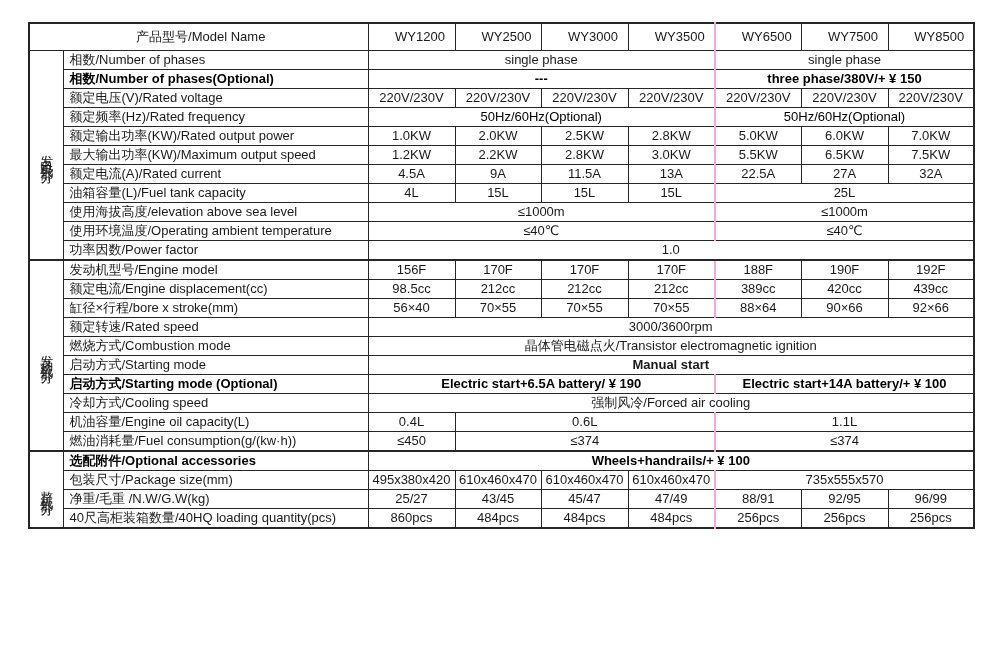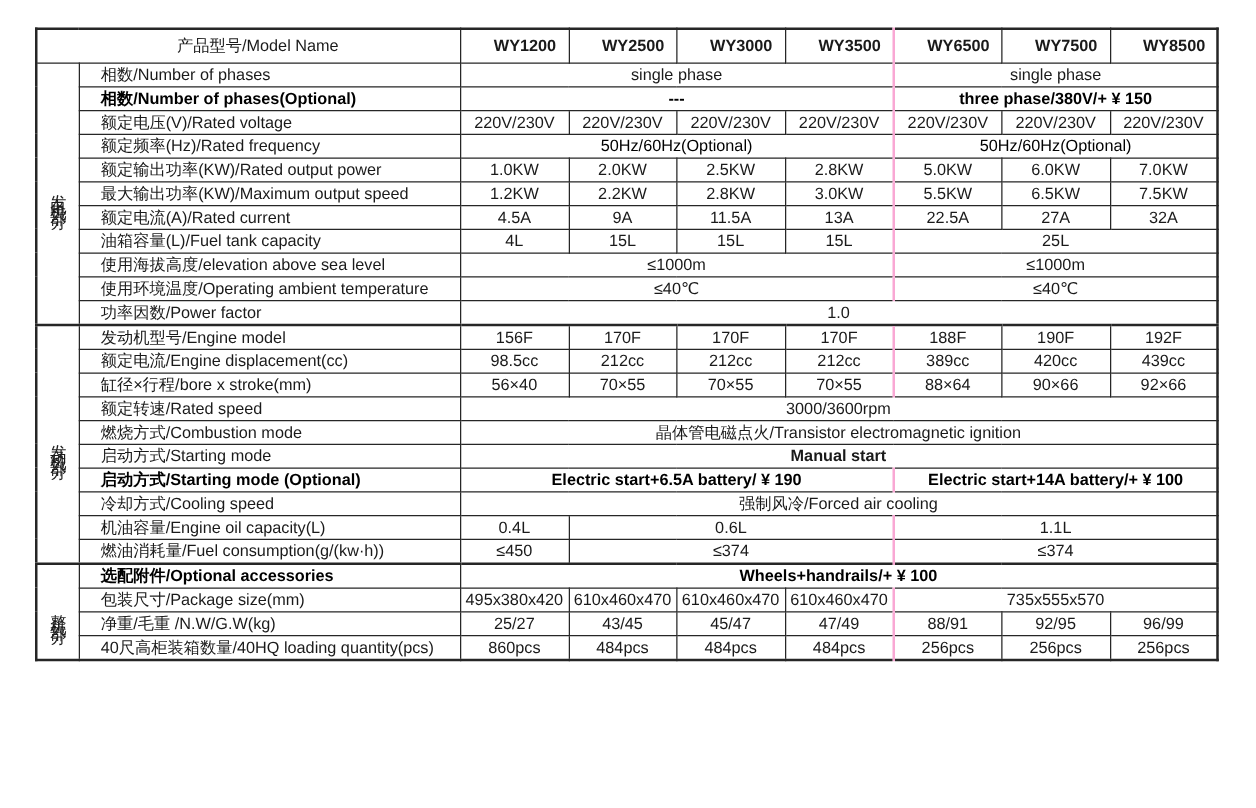--- a/index.html
+++ b/index.html
@@ -17,23 +17,23 @@
     border:1px solid #262626;
     font-size:13px;
     padding:0 2px;
     overflow:hidden;
     white-space:nowrap;
     font-weight:normal;
     vertical-align:middle;
   }
   thead tr{height:27px;}
   tbody tr{height:17px;}
-  th{font-weight:bold;padding-left:19px;}
+  th{font-weight:normal;padding-left:19px;}
   th.lbl{font-weight:normal;text-align:center;}
-  .lbl{text-align:left;padding-left:17px;}
+  .lbl{text-align:left;padding-left:6px;}
   .val{text-align:center;}
   .vlabel{
     text-align:center;padding:0;
     writing-mode:vertical-rl;text-orientation:upright;
     letter-spacing:4px;font-size:13px;
   }
   .red{color:#000000;}
   .bold{font-weight:bold;}
   .grp{border-left:2px solid #f9a8d4;}
   tr.sec-top td{border-top:2px solid #262626;}

